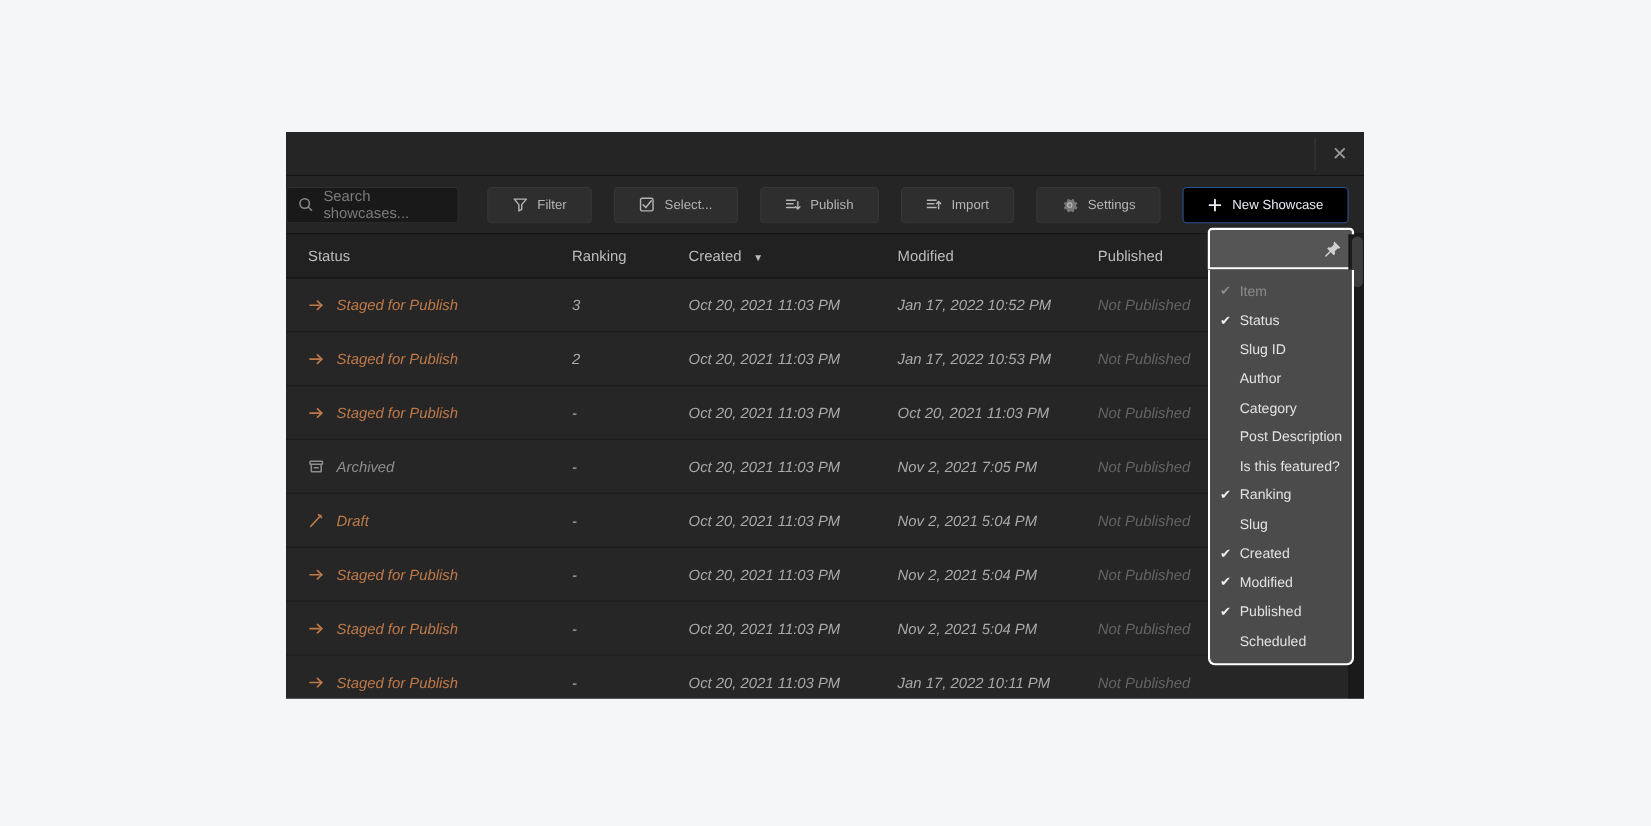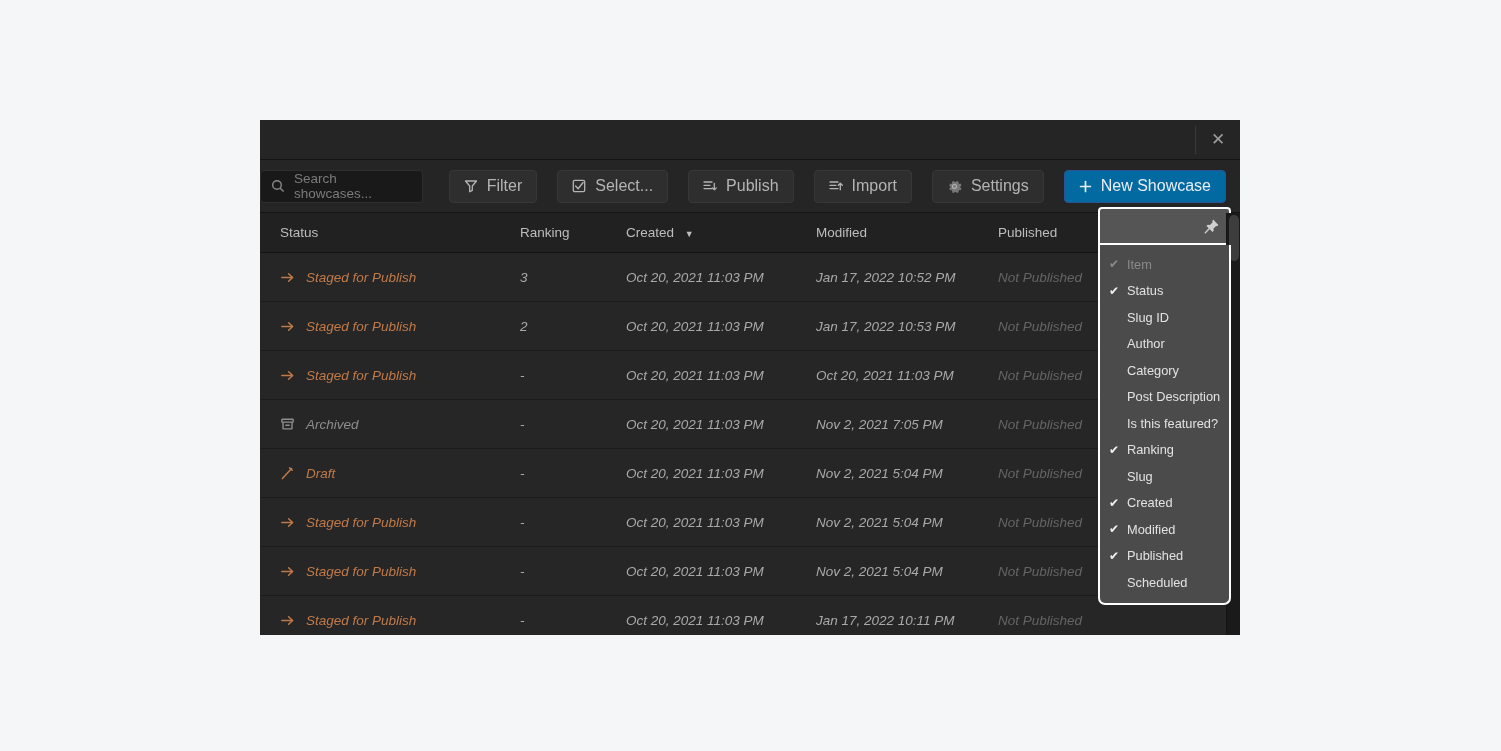--- a/index.html
+++ b/index.html
@@ -55,26 +55,26 @@
   }
   .search-box .ph {
     color: #7b7b7b; font-size: 13.5px;
   }
   .tbtn {
     height: 33px;
     background: #2e2e2e;
     border: 1px solid #373737;
     border-radius: 4px;
     display: flex; align-items: center;
-    gap: 9px; padding: 0 14px;
-    color: #b4b4b4; font-size: 16px;
+    gap: 9px; padding: 0 22px;
+    color: #b4b4b4; font-size: 12px;
     cursor: pointer; white-space: nowrap;
   }
   .tbtn.primary {
-    background: #0369a1; border-color: #2b5291; color: #e9edf5;
+    background: #000000; border-color: #2b5291; color: #e9edf5;
   }
   .icon { display: inline-flex; flex: none; }
   
   .thead {
     height: 40px;
     background: #212121;
     border-bottom: 1px solid #141414;
     display: flex; align-items: center;
     color: #bdbdbd; font-size: 13.5px; font-weight: normal;
     position: relative;

